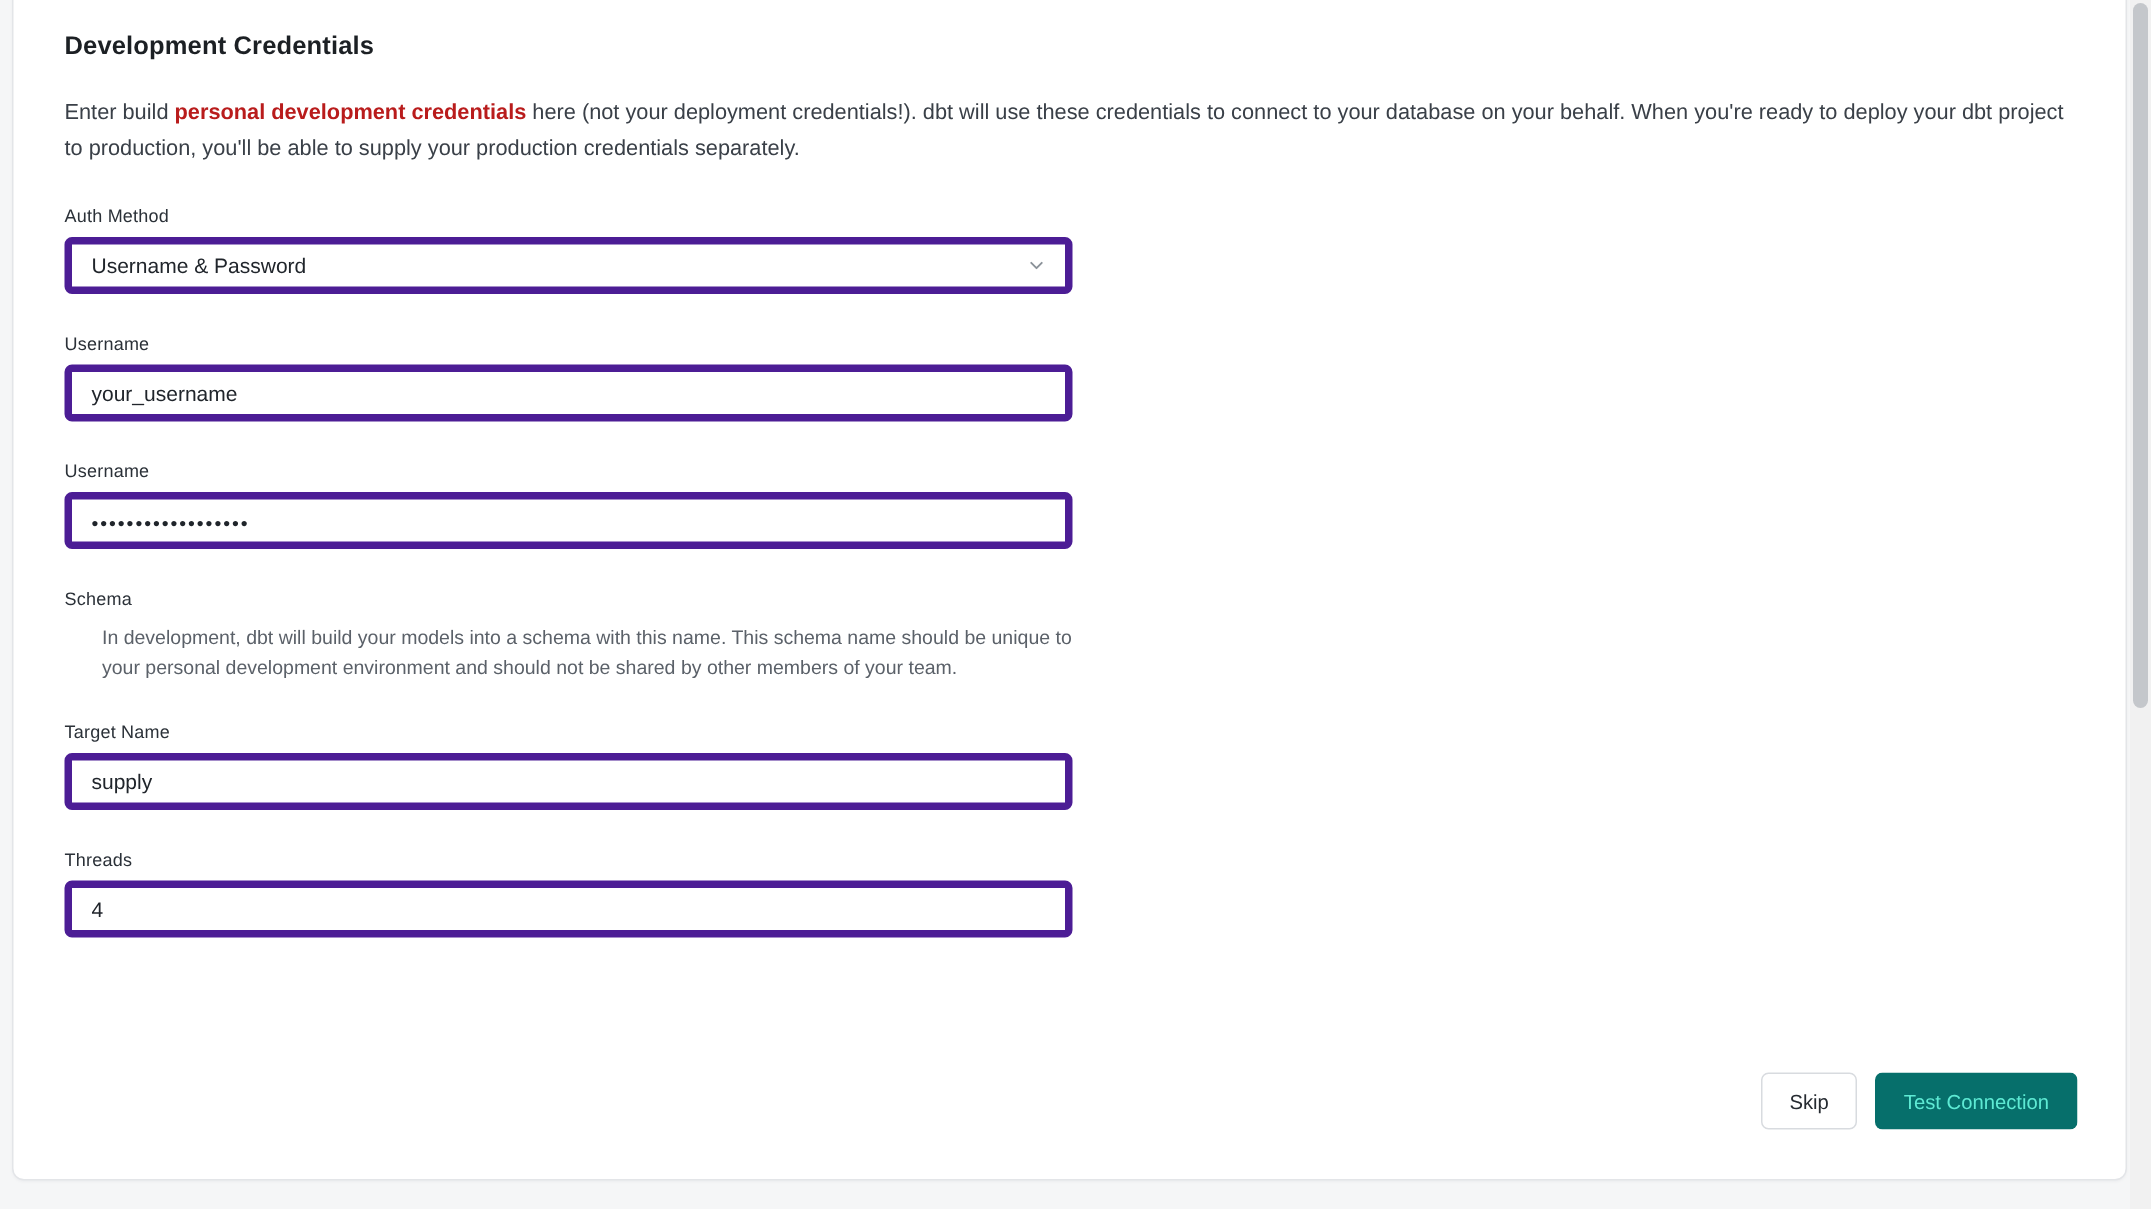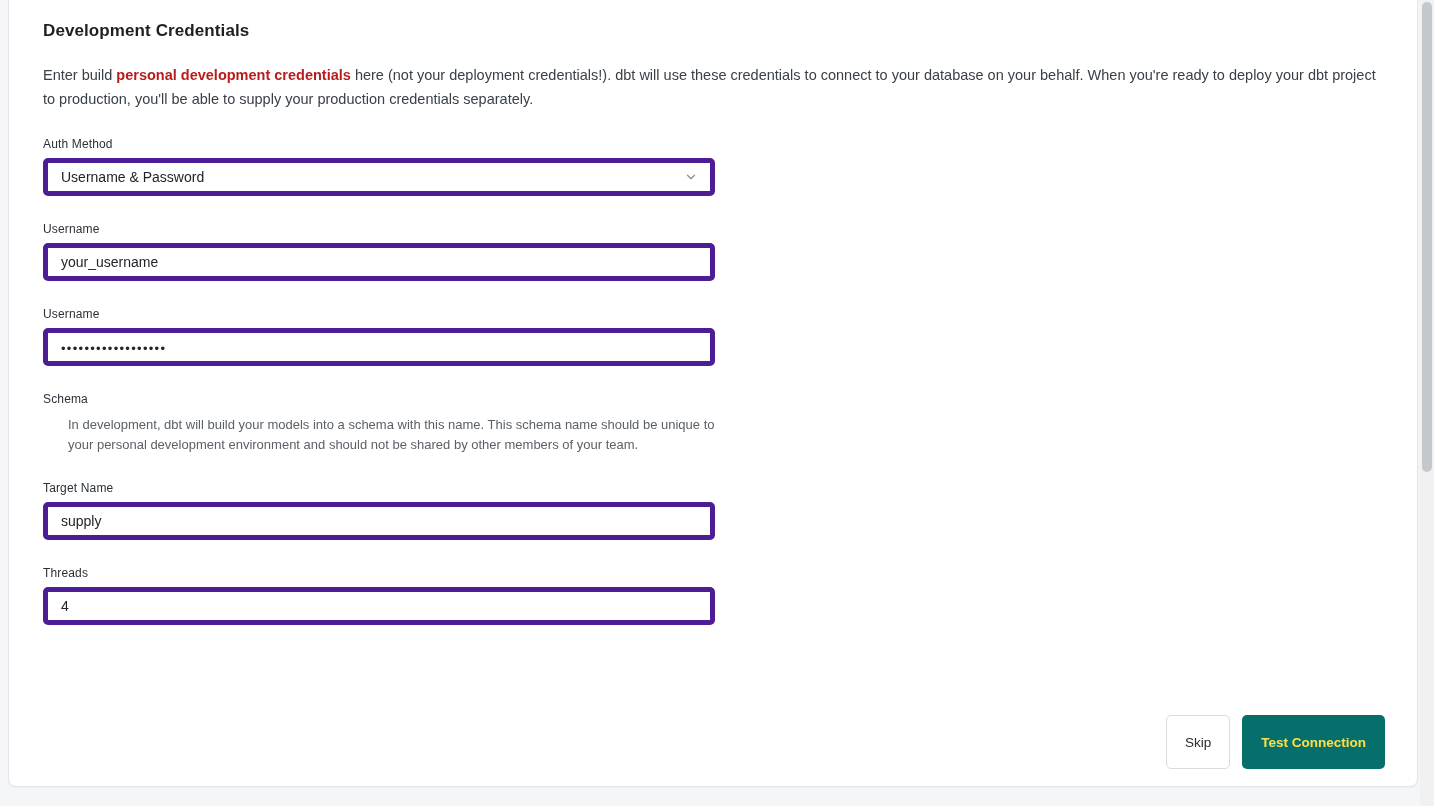--- a/index.html
+++ b/index.html
@@ -97,40 +97,40 @@
   }
   .actions {
     position: absolute;
     right: 32px;
     top: 722px;
     display: flex;
     align-items: center;
     gap: 12px;
   }
   .btn {
-    height: 54px;
+    height: 38px;
     border-radius: 5px;
     font-size: 13.5px;
     display: inline-flex;
     align-items: center;
     justify-content: center;
     cursor: pointer;
     border: 1px solid transparent;
     padding: 0 18px;
   }
   .btn-secondary {
     background: #ffffff;
     border-color: #d8dbdf;
     color: #262b31;
     min-width: 62px;
   }
   .btn-primary {
     background: #066f6b;
-    color: #fde047;
-    font-weight: bold;
+    color: #5eead4;
+    font-weight: normal;
     min-width: 130px;
   }
   .scrollbar-track {
     position: absolute;
     right: 0;
     top: 0;
     width: 14px;
     height: 806px;
     background: #f1f1f1;
   }

